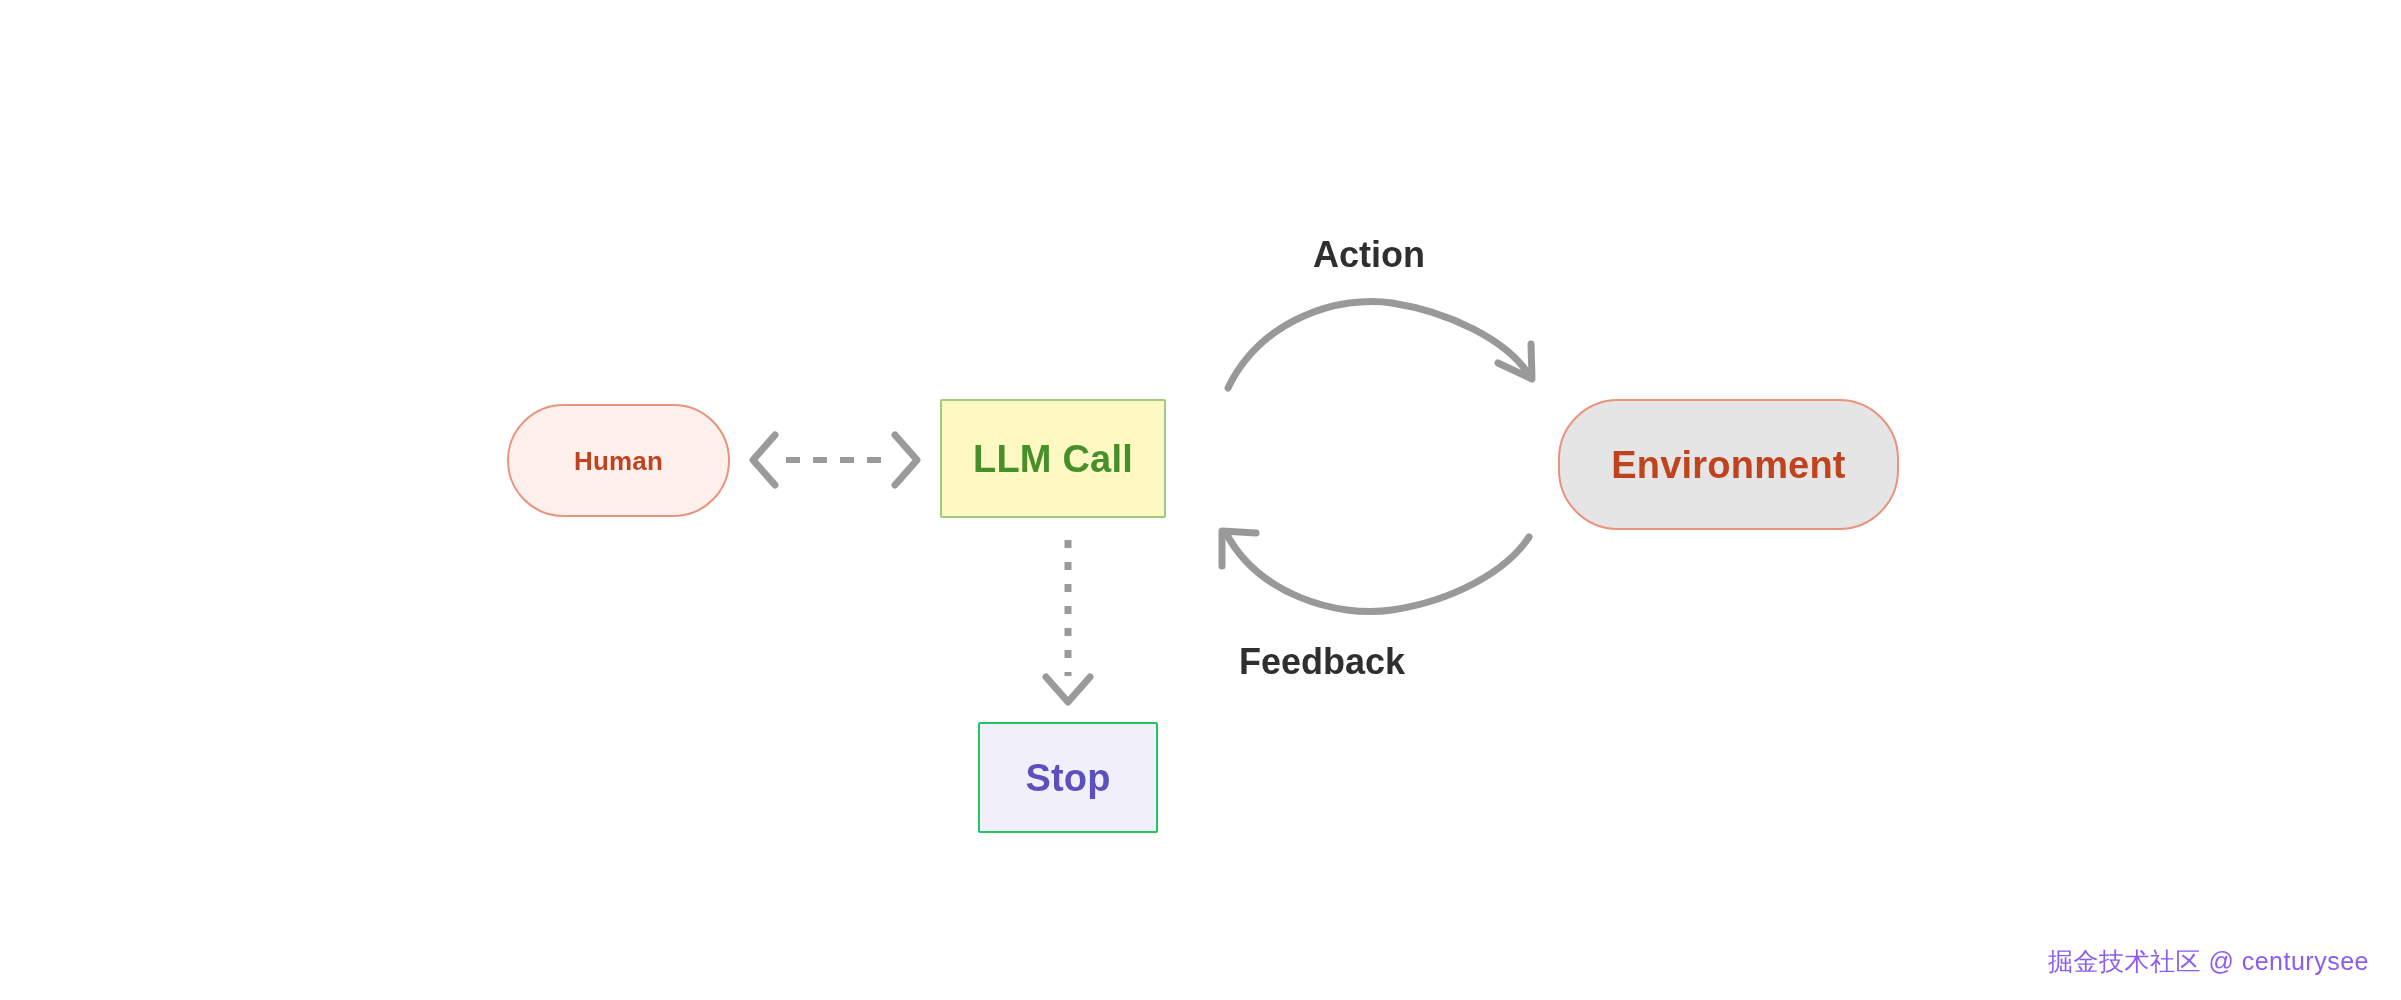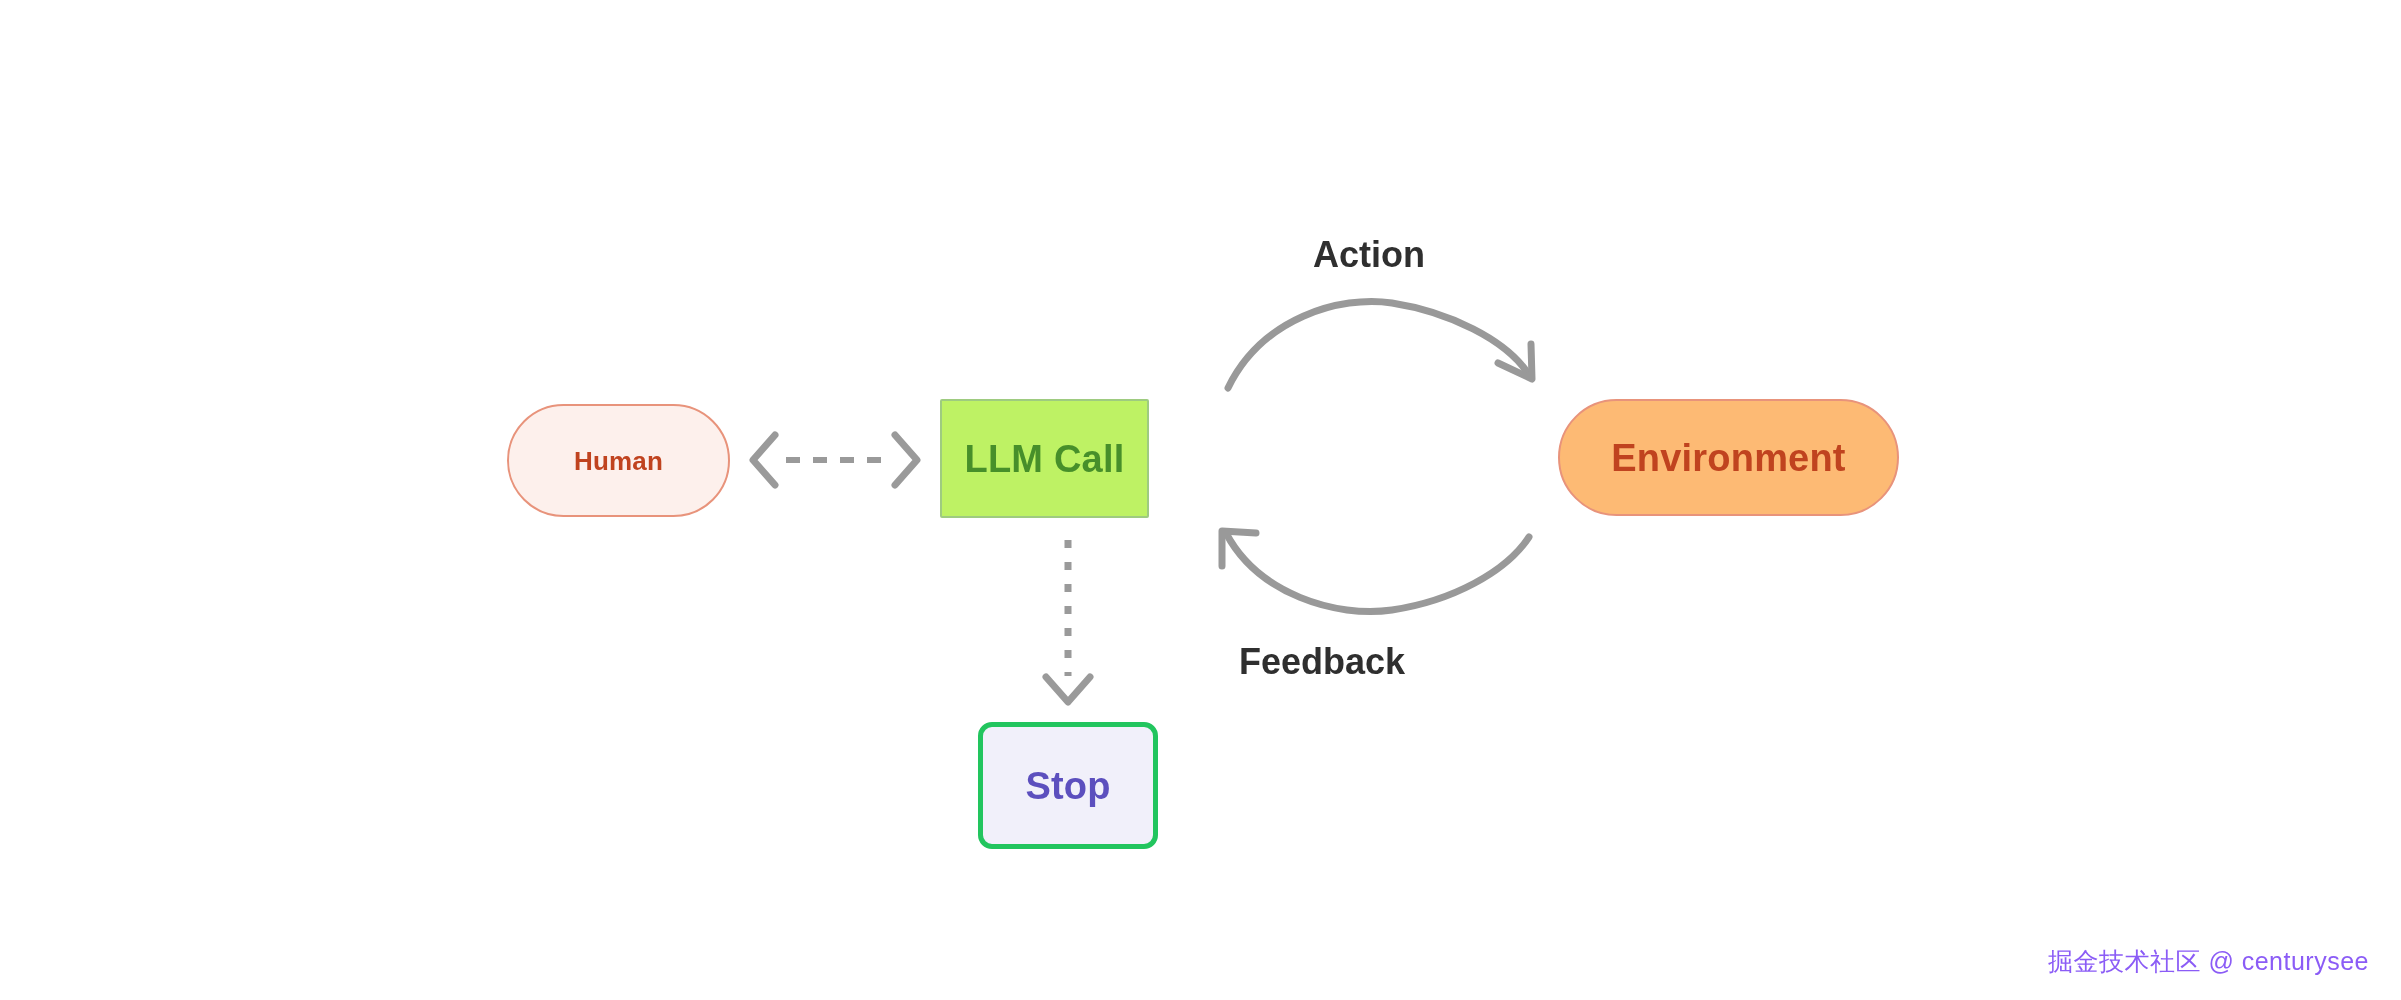--- a/index.html
+++ b/index.html
@@ -52,56 +52,56 @@
   }
   #node-human .node-label {
     color: #c0431f;
     font-size: 26px;
   }
 
   
   #node-llm {
     left: 940px;
     top: 399px;
-    width: 209px;
+    width: 226px;
     height: 119px;
-    background: #bef264;
+    background: #fef9c3;
     border: 2px solid #9ecb80;
     border-radius: 2px;
     justify-content: center;
   }
   #node-llm .node-label {
     color: #478f2a;
     font-size: 38px;
   }
 
   
   #node-environment {
     left: 1558px;
     top: 399px;
     width: 341px;
-    height: 117px;
-    background: #fdba74;
+    height: 131px;
+    background: #e5e5e5;
     border: 2px solid #e8937b;
     border-radius: 60px;
   }
   #node-environment .node-label {
     color: #c0431f;
     font-size: 38px;
   }
 
   
   #node-stop {
     left: 978px;
     top: 722px;
     width: 180px;
-    height: 127px;
+    height: 111px;
     background: #f1f0fa;
-    border: 5px solid #22c55e;
-    border-radius: 14px;
+    border: 2px solid #22c55e;
+    border-radius: 2px;
   }
   #node-stop .node-label {
     color: #5c4fbe;
     font-size: 38px;
   }
 
   
   .edge-label {
     position: absolute;
     color: #2f2f2f;

